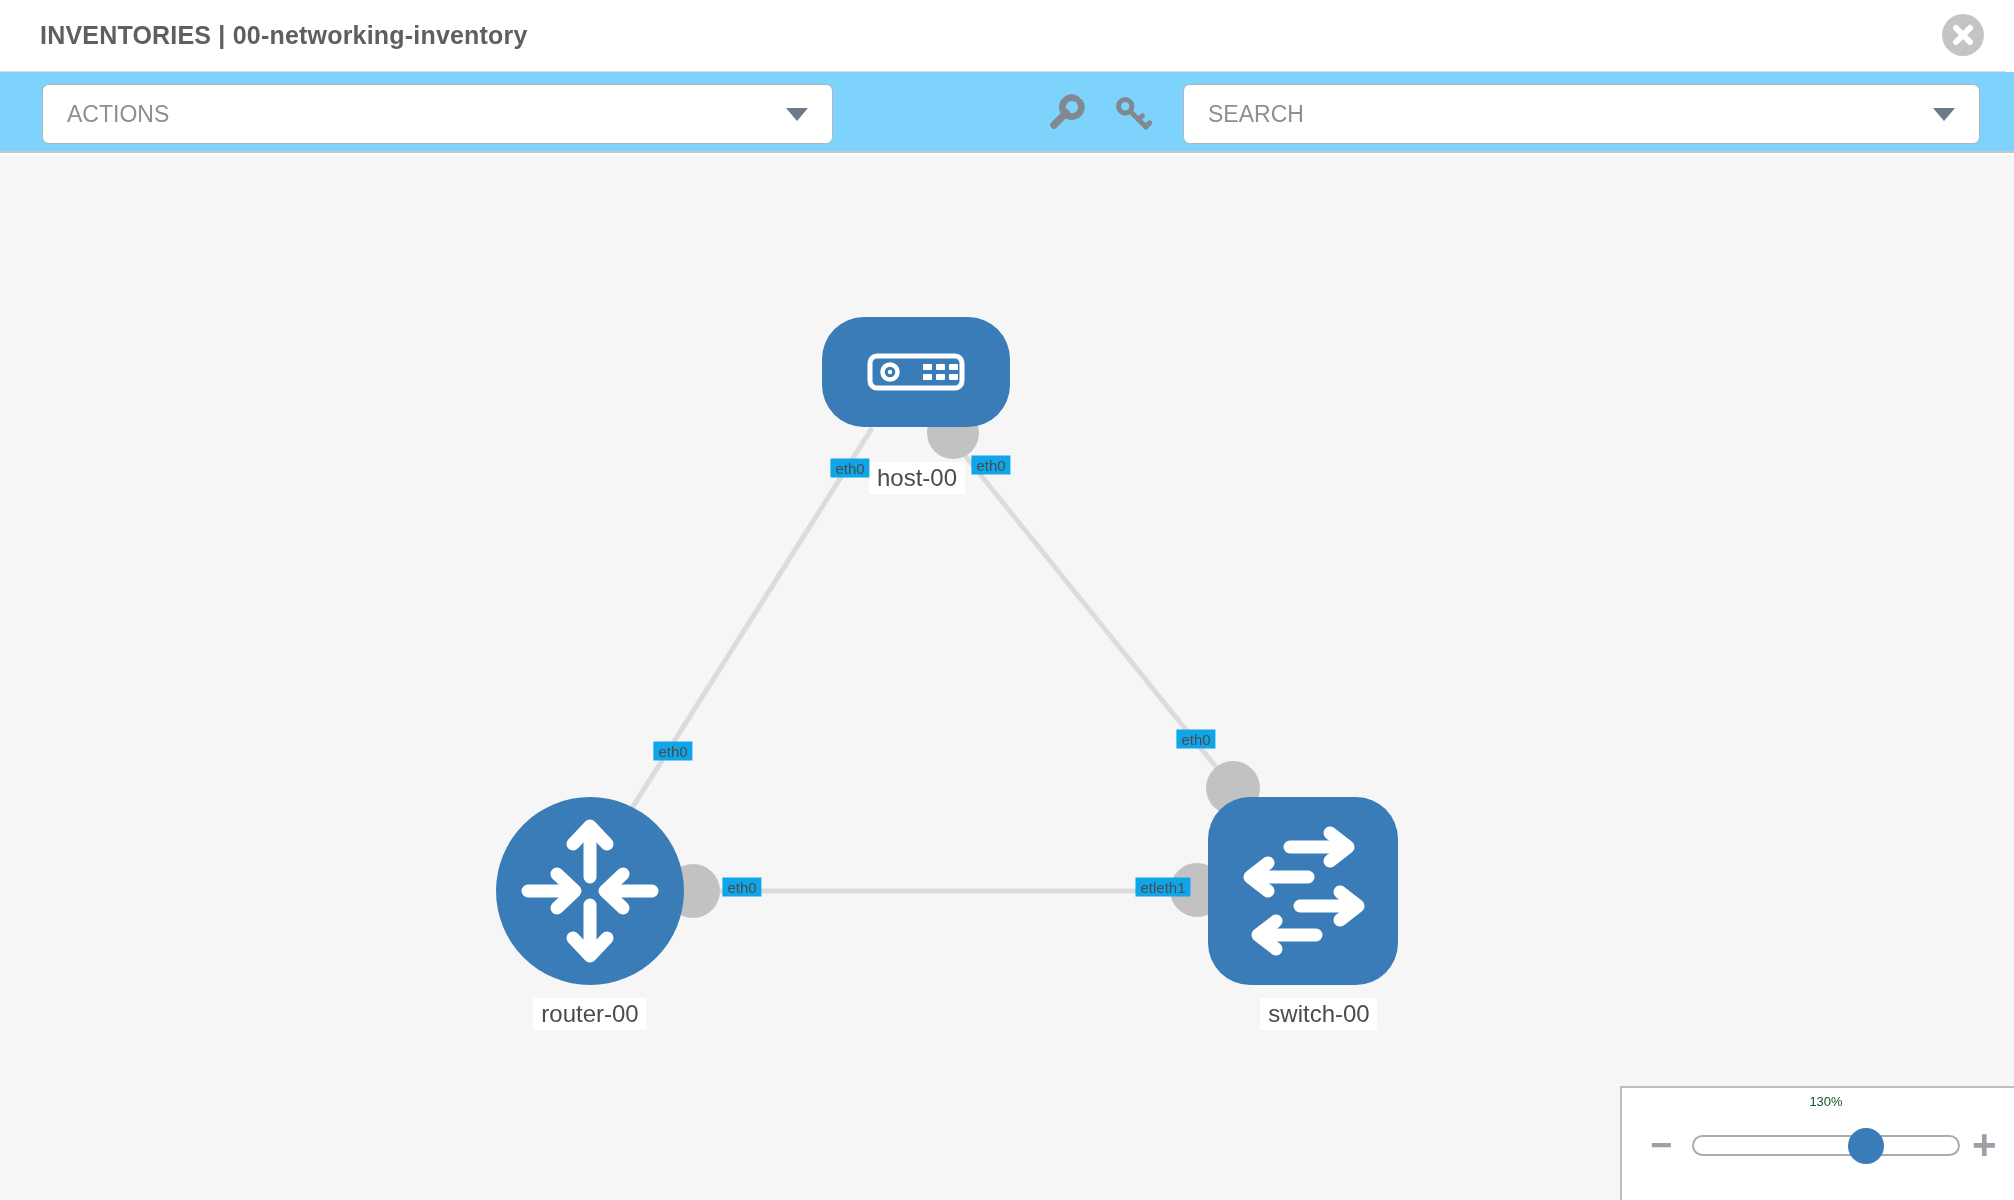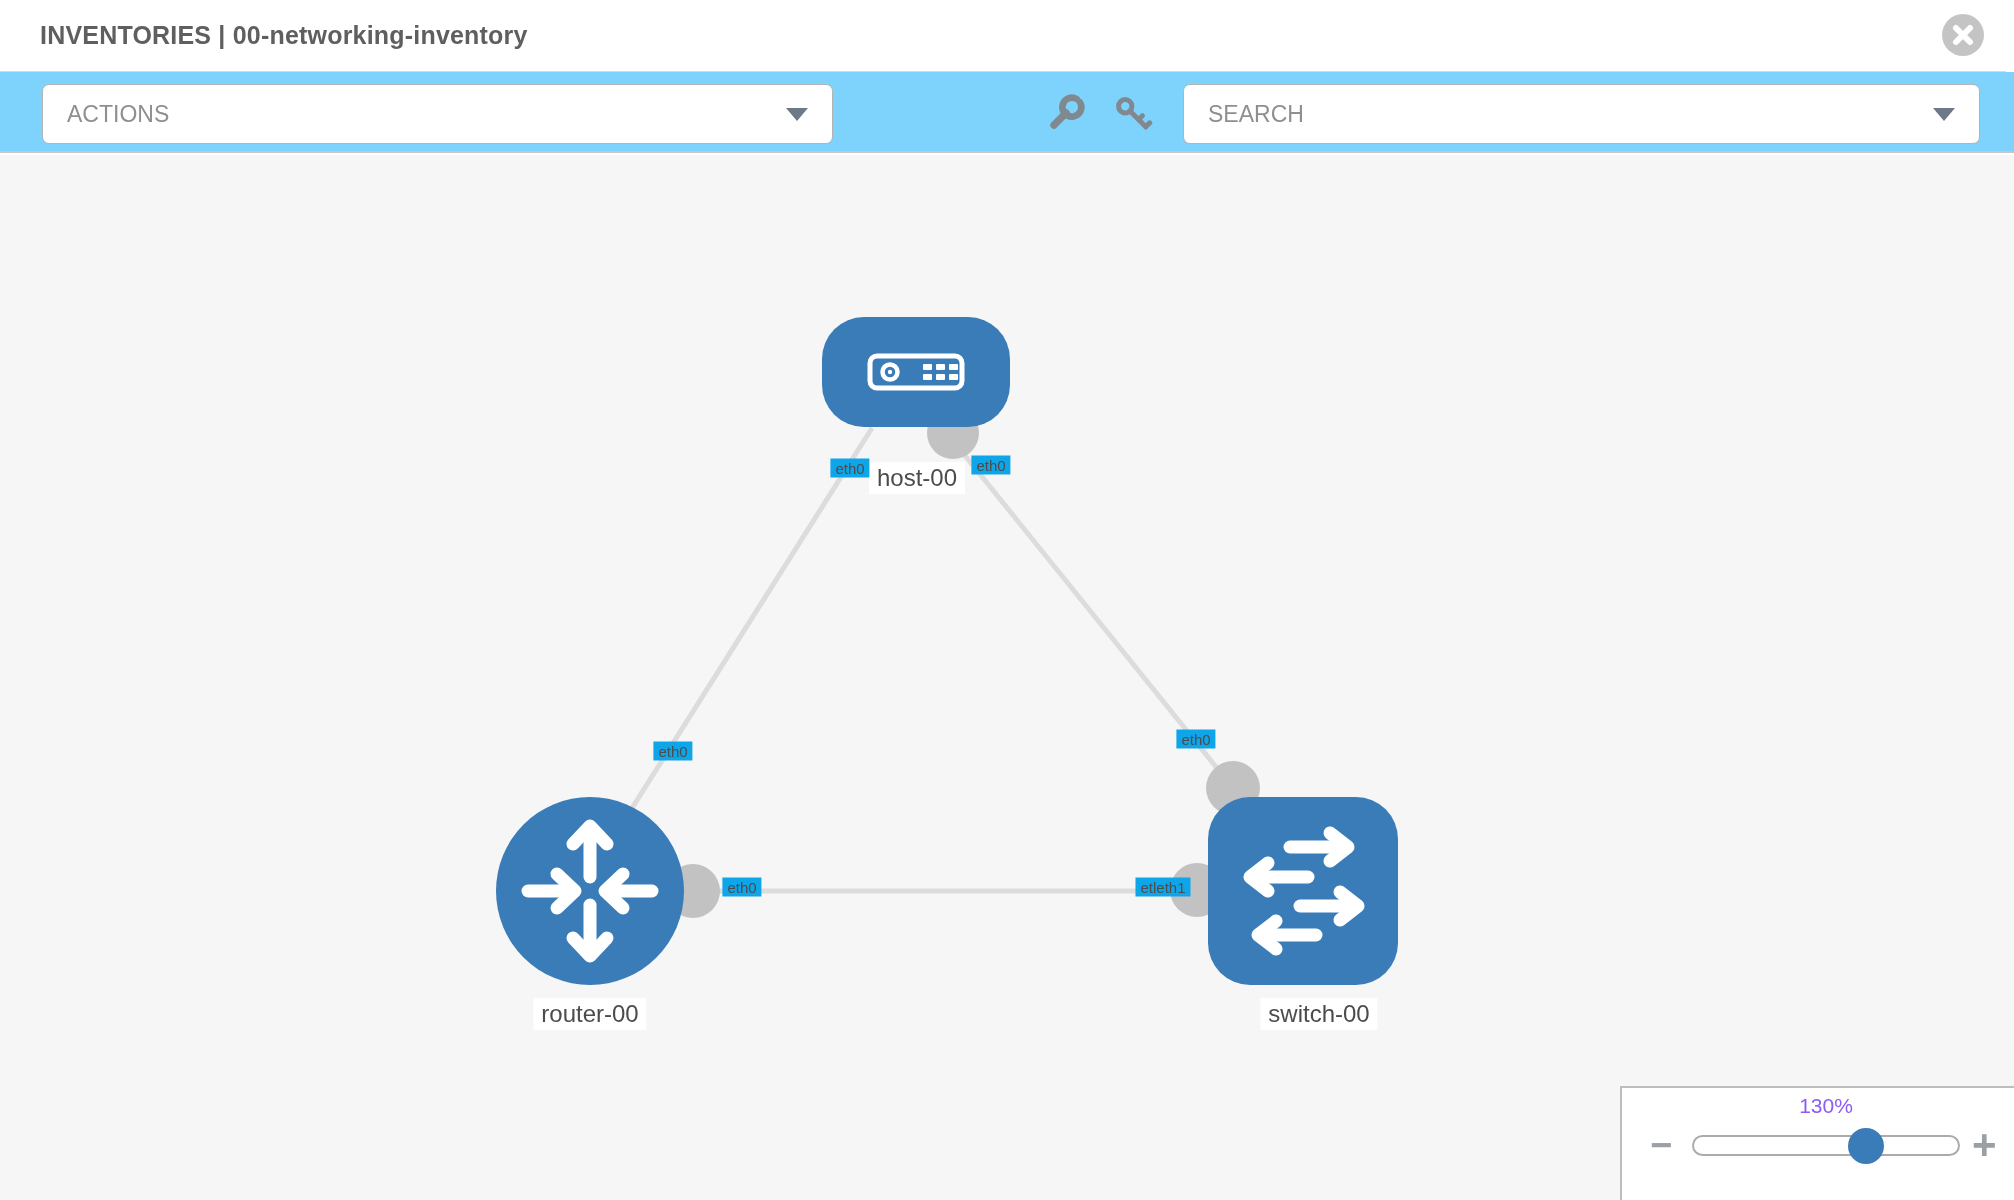--- a/index.html
+++ b/index.html
@@ -49,21 +49,21 @@
   .node-label { position:absolute; z-index:3; background:#ffffff; color:#4c4c4c;
                 font-size:24px; padding:2px 8px; transform:translate(-50%,-50%); white-space:nowrap; }
   .eth-label  { position:absolute; z-index:3; background:#0ea5e9; color:#4c4c4c;
                 font-size:15px; padding:1px 5px; transform:translate(-50%,-50%); white-space:nowrap; }
 
   
   .zoom-panel { position:absolute; left:1620px; top:1086px; width:394px; height:114px;
                 background:#ffffff; border-left:2px solid #bdbdbd; border-top:2px solid #bdbdbd;
                 z-index:5; }
   .zoom-value { position:absolute; left:204px; top:6px; transform:translateX(-50%);
-                font-size:21px; color:#8b5cf6; }
+                font-size:13px; color:#14532d; }
   .zoom-minus, .zoom-plus { position:absolute; top:57px; transform:translateY(-50%);
                 line-height:1; font-weight:900; color:#9aa0a6; cursor:pointer; user-select:none; }
   .zoom-minus { left:28px; font-size:38px; }
   .zoom-plus  { left:350px; font-size:42px; }
   .zoom-track { position:absolute; left:70px; top:47px; width:268px; height:21px;
                 background:#ffffff; border:2px solid #ababab; border-radius:11px; cursor:pointer; }
   .zoom-handle { position:absolute; top:50%; margin-top:-18px; width:36px; height:36px;
                  border-radius:50%; background:#3a7cb8; cursor:grab; }
 </style>
 </head>

